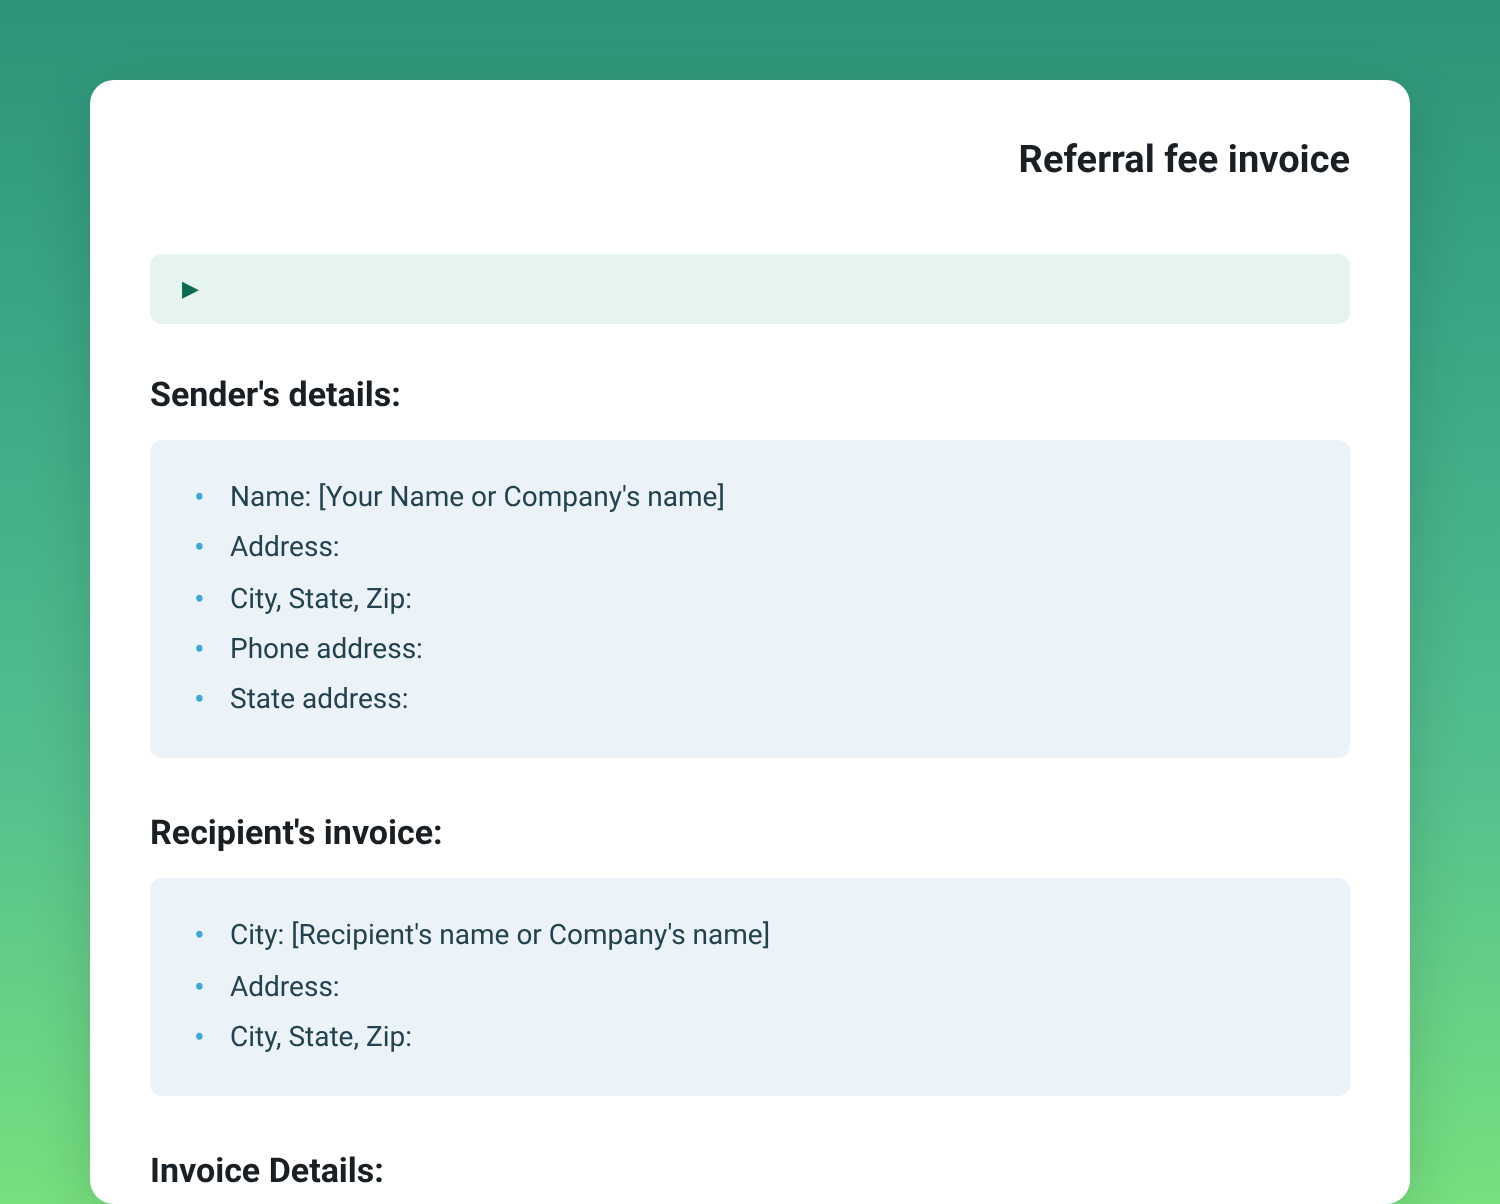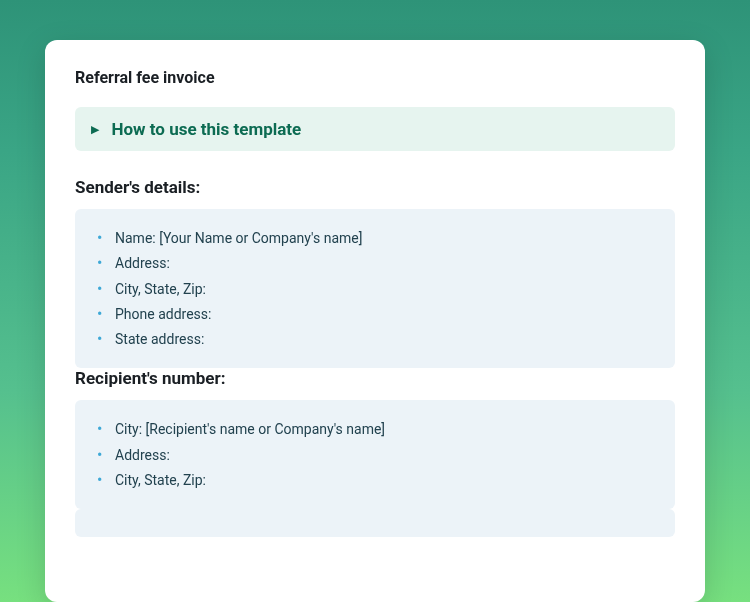--- a/index.html
+++ b/index.html
@@ -12,24 +12,25 @@
     padding-top: 40px;
   }
   .card {
     width: 660px;
     background: #ffffff;
     border-radius: 12px;
     box-shadow: 0 8px 30px rgba(0,0,0,0.15);
     padding: 28px 30px 0 30px;
   }
   .page-title {
-    font-size: 16px;
+    font-size: 19px;
     font-weight: 700;
     color: #1a1f24;
-    margin-bottom: 20px;
+    margin-bottom: 36px;
+    text-align: right;
   }
   .howto {
     background: #e6f4ef;
     border-radius: 6px;
     padding: 12px 16px;
     display: flex;
     align-items: center;
     gap: 12px;
     margin-bottom: 26px;
     cursor: pointer;
@@ -47,20 +48,21 @@
   .section-heading {
     font-size: 17px;
     font-weight: 700;
     color: #1a1f24;
     margin-bottom: 12px;
   }
   .info-block {
     background: #ecf3f8;
     border-radius: 6px;
     padding: 14px 18px 14px 18px;
+    margin-bottom: 28px;
   }
   .info-block ul {
     list-style: none;
   }
   .info-block li {
     position: relative;
     padding-left: 22px;
     color: #22424f;
     font-size: 14px;
     line-height: 1.45;
@@ -78,40 +80,40 @@
 </style>
 </head>
 <body>
 
 <div class="card">
 
   <h1 class="page-title">Referral fee invoice</h1>
 
   <div class="howto">
     <span class="howto-caret">▶</span>
-    <span class="howto-label">How to use this template</span>
   </div>
 
   <h2 class="section-heading">Sender's details:</h2>
   <div class="info-block">
     <ul>
       <li>Name: [Your Name or Company's name]</li>
       <li>Address:</li>
       <li>City, State, Zip:</li>
       <li>Phone address:</li>
       <li>State address:</li>
     </ul>
   </div>
 
-  <h2 class="section-heading">Recipient's number:</h2>
+  <h2 class="section-heading">Recipient's invoice:</h2>
   <div class="info-block">
     <ul>
       <li>City: [Recipient's name or Company's name]</li>
       <li>Address:</li>
       <li>City, State, Zip:</li>
     </ul>
   </div>
 
+  <h2 class="section-heading">Invoice Details:</h2>
   <div class="info-block">
     
   </div>
 
 </div>
 
 </body></html>

